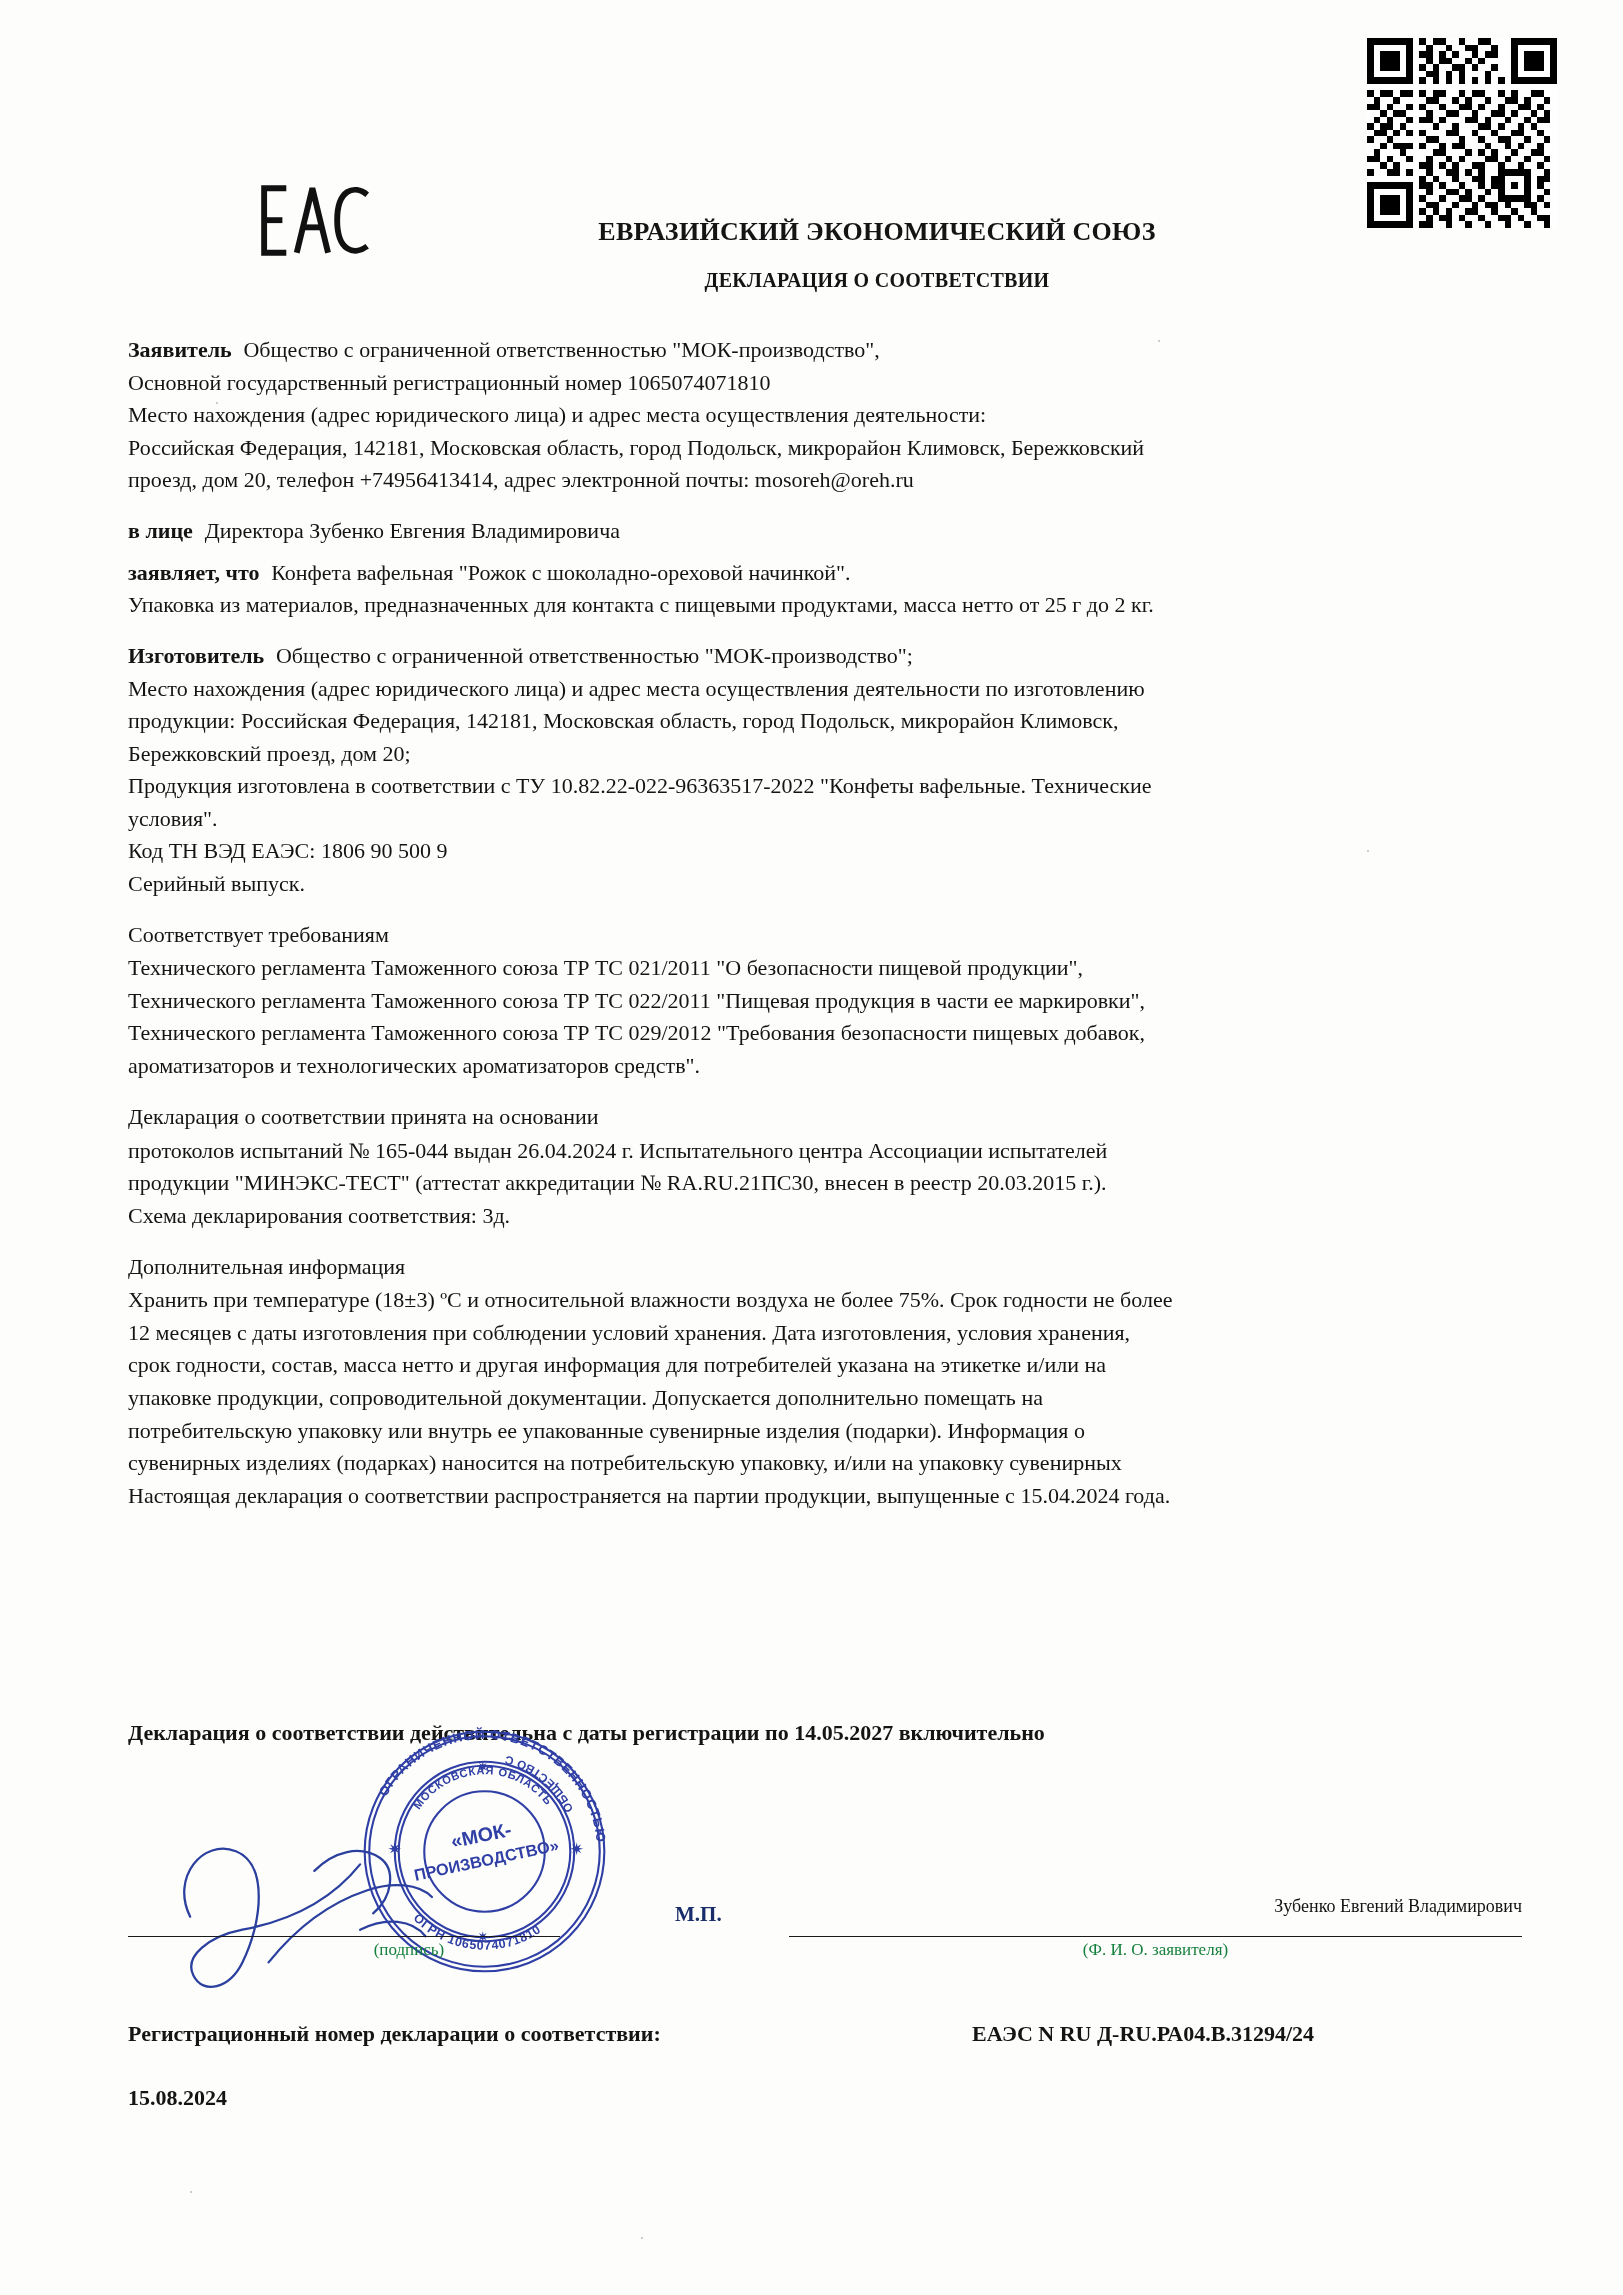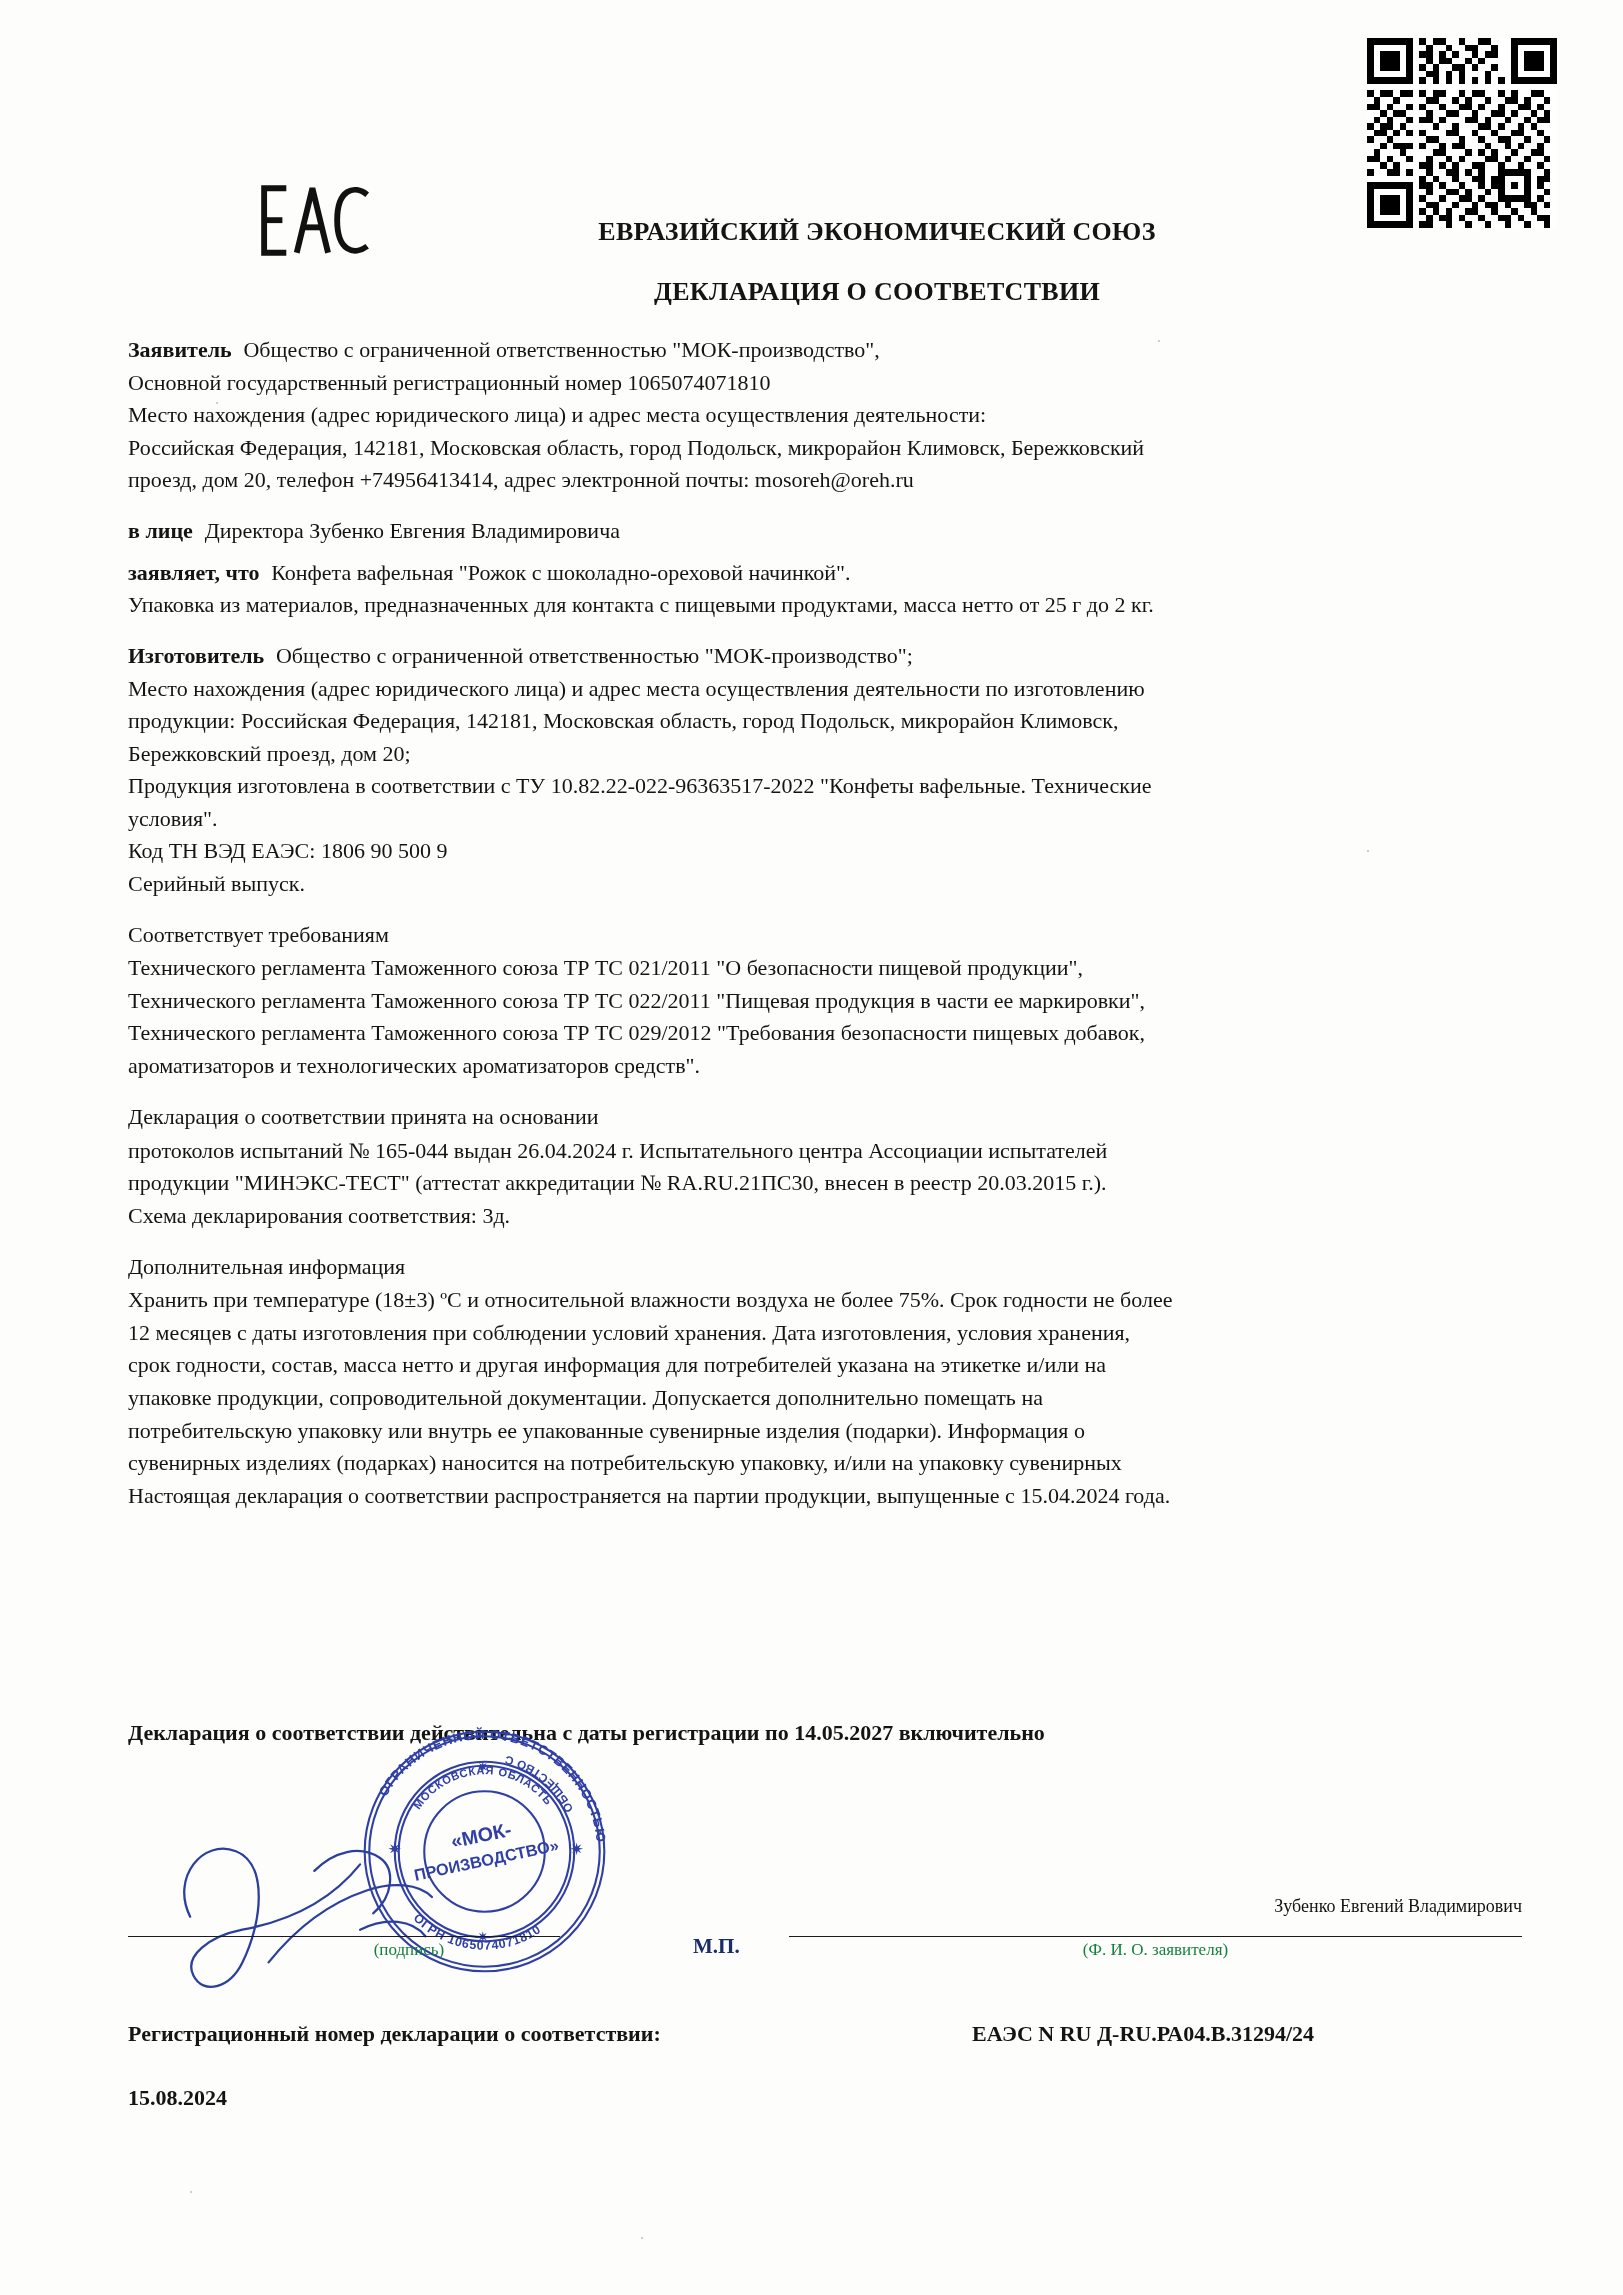--- a/index.html
+++ b/index.html
@@ -50,23 +50,23 @@
     width: 916px;
     text-align: center;
   }
   .title-main {
     font-size: 26px;
     font-weight: bold;
     letter-spacing: 0.3px;
     line-height: 1.25;
   }
   .title-sub {
-    font-size: 26px;
+    font-size: 20px;
     font-weight: bold;
-    margin-top: 28px;
+    margin-top: 20px;
     letter-spacing: 0.3px;
   }
 
   
   .body {
     position: absolute;
     top: 334px;
     left: 128px;
     width: 1393px;
     font-size: 22px;
@@ -119,26 +119,25 @@
   .sig-name {
     position: absolute;
     left: 661px;
     top: 11.8px;
     width: 733px;
     text-align: right;
     font-size: 18px;
   }
   .mp {
     position: absolute;
-    left: 565px;
+    left: 547px;
     top: 18.3px;
     font-size: 21px;
     font-weight: bold;
     color: #1a2d6b;
-    margin-top: 32px;
   }
 
   
   .stamp {
     position: absolute;
     top: 1714px;
     left: 347px;
     width: 275px;
     height: 275px;
     pointer-events: none;

